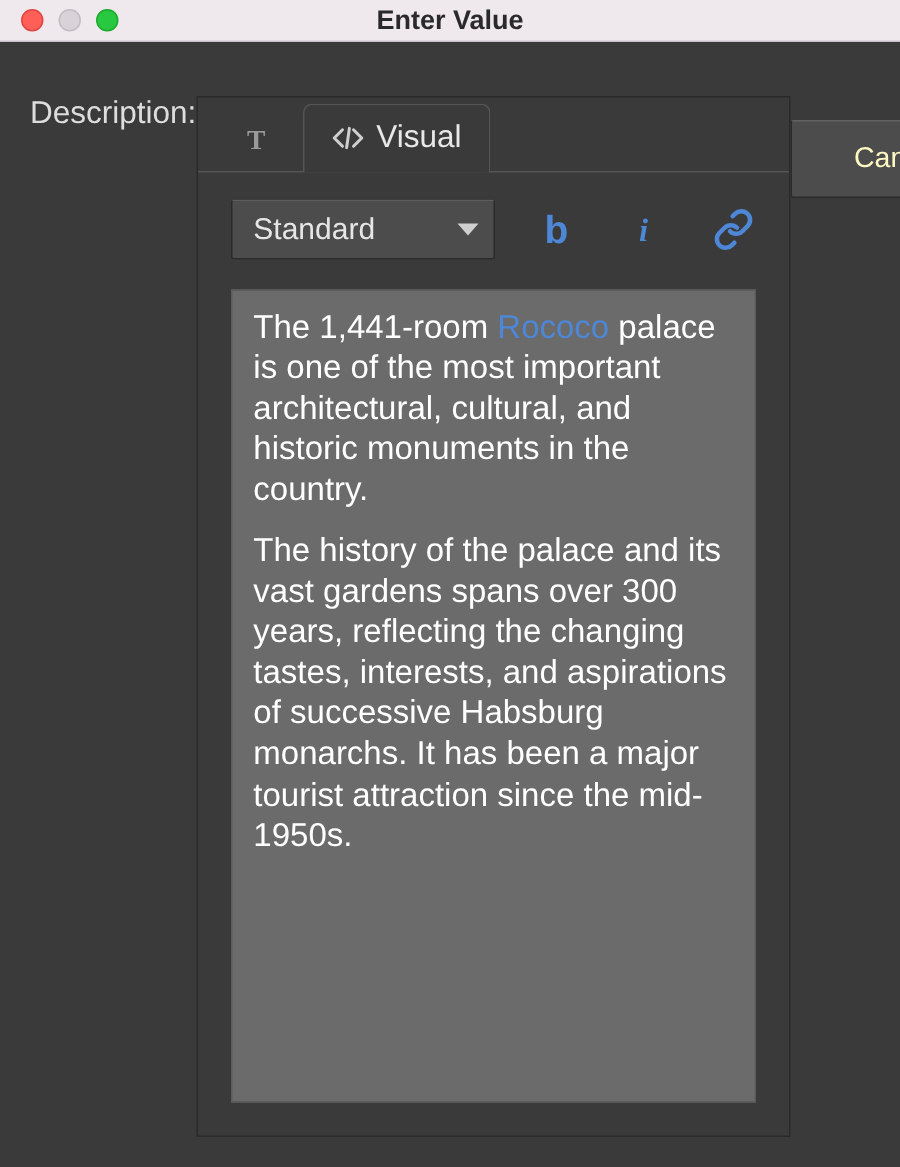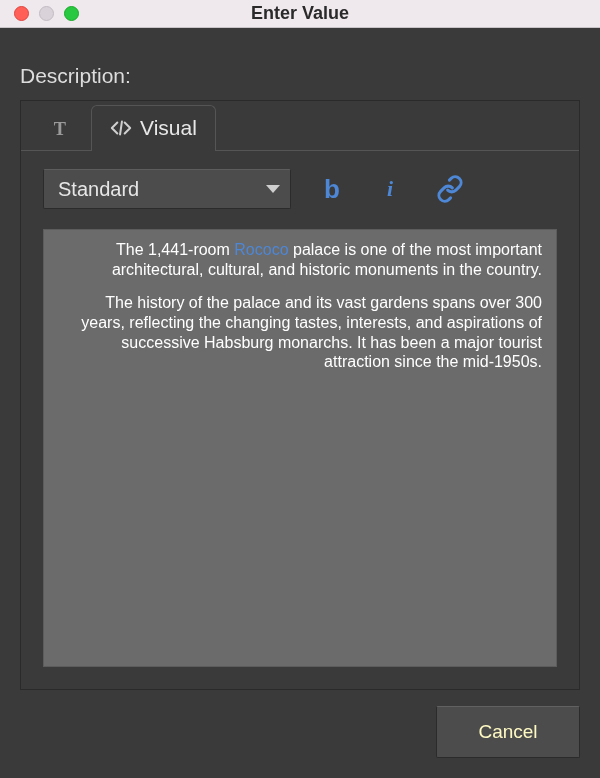--- a/index.html
+++ b/index.html
@@ -28,21 +28,21 @@
   .traffic .green { background: #28c840; border: 1px solid #1aab29; }
   .title {
     position: absolute; left: 0; right: 0; text-align: center;
     font-size: 18px; font-weight: 600; color: #2b2a2b;
     pointer-events: none;
   }
   .dark-pane {
     position: absolute; top: 44px; left: 0; right: 0; bottom: 0;
     background: #3a3a3a;
     padding: 20px;
-    display: flex; flex-direction: column;
+    display: flex; 
   }
   .label {
     color: #dddddd; font-size: 21px; font-weight: 400;
     margin-bottom: 12px;
   }
   .tabs-panel {
     flex: 1;
     border: 1px solid #2a2a2a;
     background: #3a3a3a;
     position: relative;
@@ -73,21 +73,21 @@
     border-color: #555555;
     margin-bottom: -1px;
     padding-bottom: 11px;
   }
   .tab .t-icon { width: 22px; height: 22px; display: inline-flex; align-items: center; justify-content: center; }
   .toolbar {
     display: flex; align-items: center; gap: 28px;
     padding: 18px 22px 12px 22px;
   }
   .dropdown {
-    width: 248px; height: 40px;
+    width: 176px; height: 40px;
     background: #4c4c4c;
     border: 1px solid #2b2b2b;
     border-top-color: #5d5d5d;
     display: flex; align-items: center; justify-content: space-between;
     padding: 0 10px 0 14px;
     color: #e6e6e6; font-size: 20px;
     border-radius: 2px;
   }
   .dropdown .chev {
     width: 0; height: 0;
@@ -103,25 +103,24 @@
   .editor-wrap {
     position: absolute;
     left: 22px; right: 22px; top: 128px; bottom: 22px;
     border: 1px solid #5c5c5c;
     background: #6b6b6b;
     padding: 10px 14px;
     overflow: hidden;
   }
   .editor-wrap p {
     color: #ffffff;
-    font-size: 16px;
+    font-size: 22px;
     line-height: 1.23;
     margin-bottom: 14px;
     font-weight: 400;
-    text-align: right;
   }
   .editor-wrap a { color: #4d87d6; text-decoration: none; }
   .editor-wrap strong { font-weight: 400; }
   .button-row {
     display: flex; justify-content: flex-end; gap: 18px;
     padding-top: 16px;
   }
   .btn {
     min-width: 144px; height: 52px;
     background: #4c4c4c;

